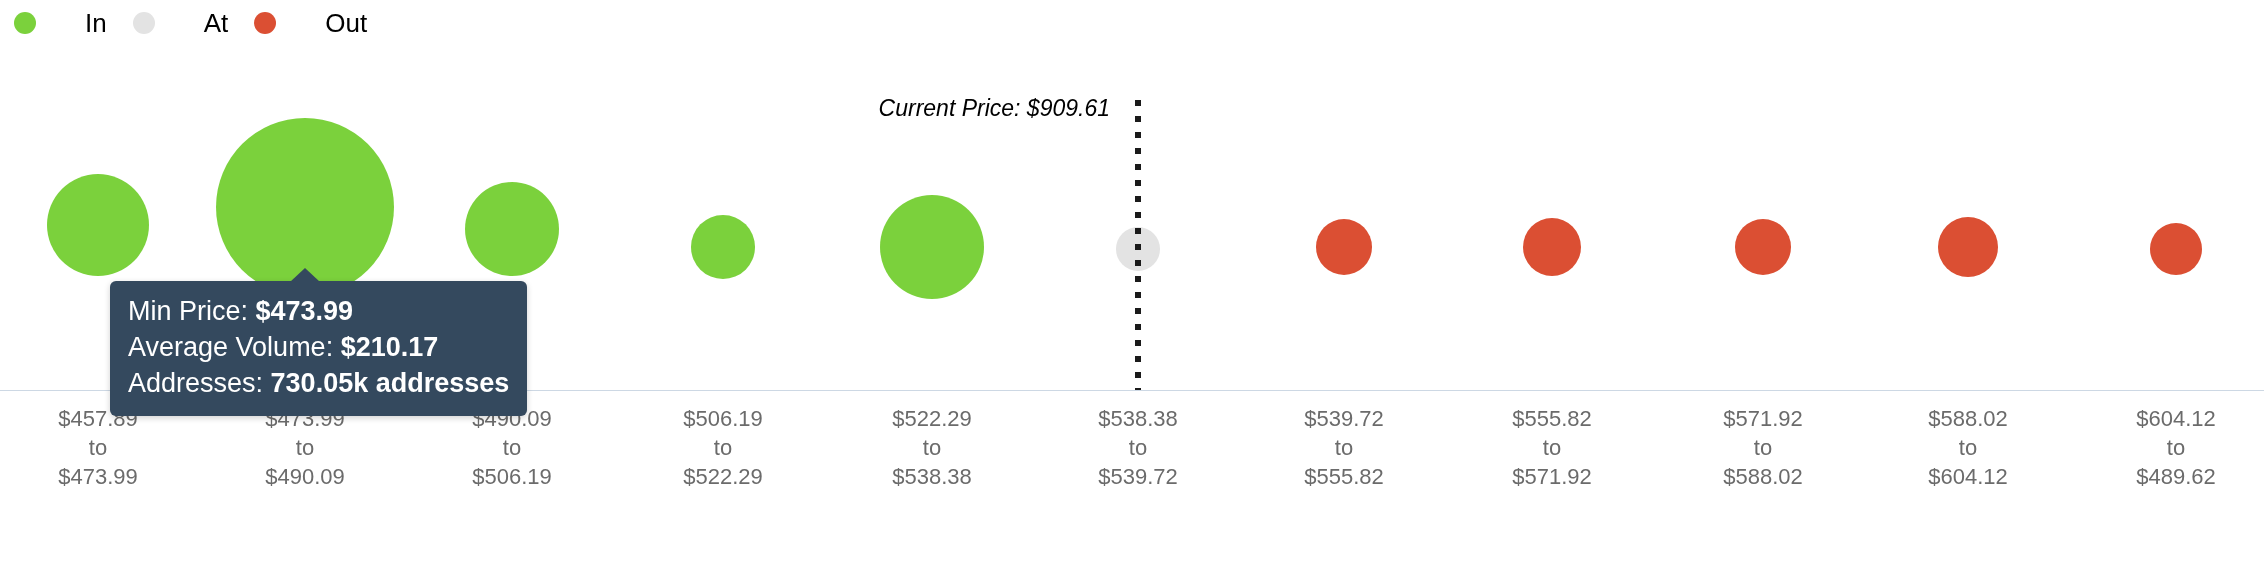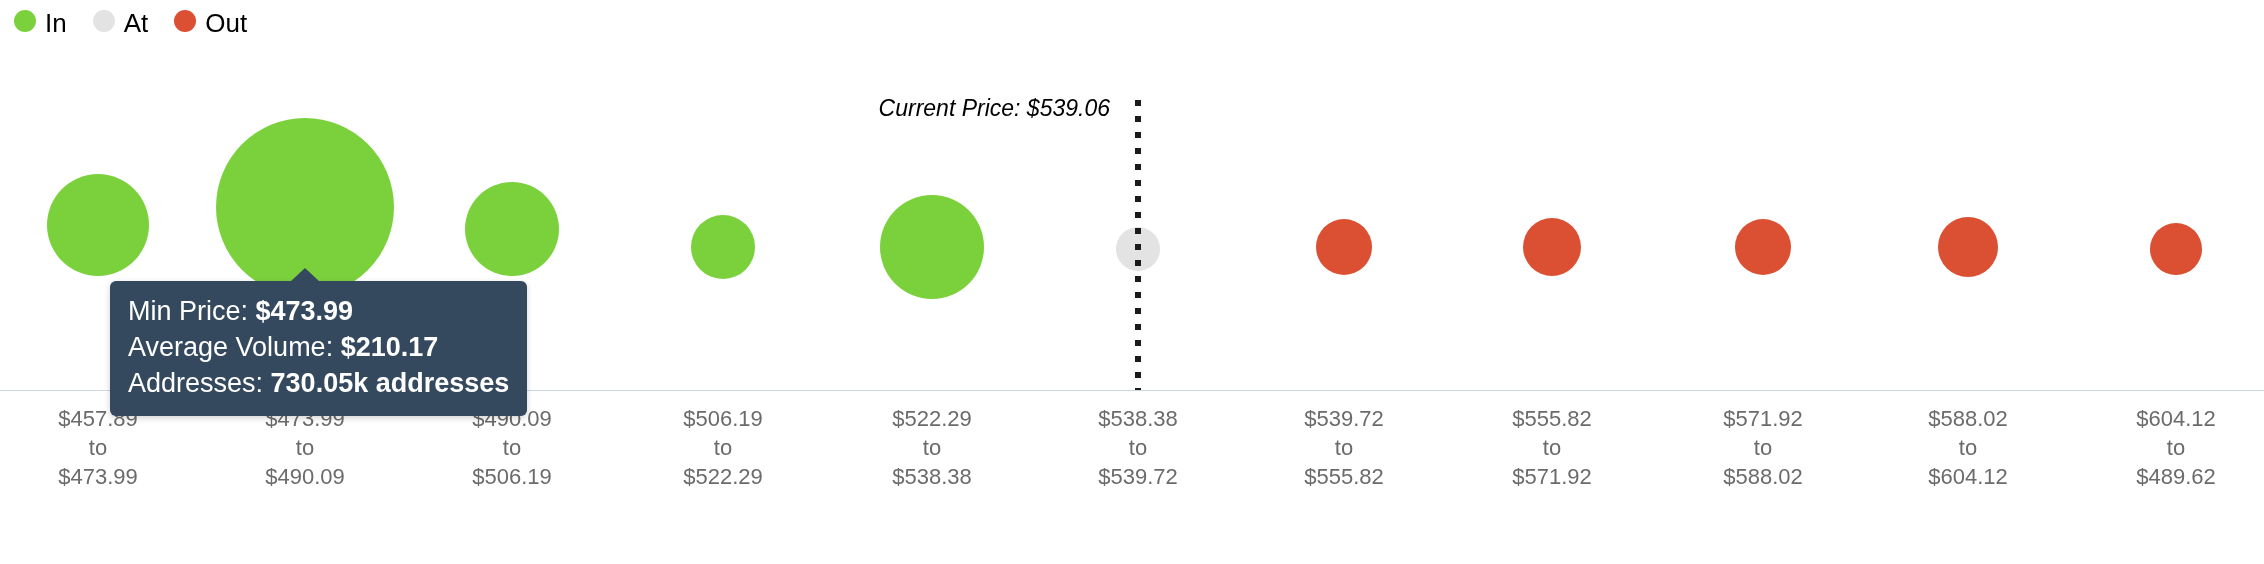--- a/index.html
+++ b/index.html
@@ -25,22 +25,23 @@
     position: absolute;
     left: 14px;
     top: 6px;
     display: flex;
     align-items: center;
     gap: 0;
     height: 34px;
   }
   .legend-item {
     display: flex;
-    align-items: flex-start;
+    align-items: center;
     margin-right: 26px;
+    gap: 40px;
   }
   .legend-dot {
     width: 22px;
     height: 22px;
     border-radius: 50%;
     display: inline-block;
     margin-right: 9px;
   }
   .legend-label {
     font-size: 26px;
@@ -165,21 +166,21 @@
         <div class="bubble" style="left: 723px; top: 247px; width: 64px; height: 64px; background: rgb(123, 209, 60);"></div>
         <div class="bubble" style="left: 932px; top: 247px; width: 104px; height: 104px; background: rgb(123, 209, 60);"></div>
         <div class="bubble" style="left: 1138px; top: 249px; width: 44px; height: 44px; background: rgb(227, 227, 227);"></div>
         <div class="bubble" style="left: 1344px; top: 247px; width: 56px; height: 56px; background: rgb(219, 79, 51);"></div>
         <div class="bubble" style="left: 1552px; top: 247px; width: 58px; height: 58px; background: rgb(219, 79, 51);"></div>
         <div class="bubble" style="left: 1763px; top: 247px; width: 56px; height: 56px; background: rgb(219, 79, 51);"></div>
         <div class="bubble" style="left: 1968px; top: 247px; width: 60px; height: 60px; background: rgb(219, 79, 51);"></div>
         <div class="bubble" style="left: 2176px; top: 249px; width: 52px; height: 52px; background: rgb(219, 79, 51);"></div>
       </div>
 
-    <div class="price-label" id="price-label" style="left: 1110px; top: 97px;">Current Price: $539.06</div>
+    <div class="price-label" id="price-label" style="left: 1110px; top: 97px;">Current Price: $909.61</div>
     <div class="price-line" id="price-line" style="left: 1138px; top: 100px; height: 290px;"></div>
 
     <div class="axis-line" id="axis-line" style="top: 390px;"></div>
     <div class="axis-labels" id="axis-labels" style="top: 404px;">
         <div class="tick" style="left: 98px;">
           <span>$457.89</span>
           <span>to</span>
           <span>$473.99</span>
         </div>
         <div class="tick" style="left: 305px;">

